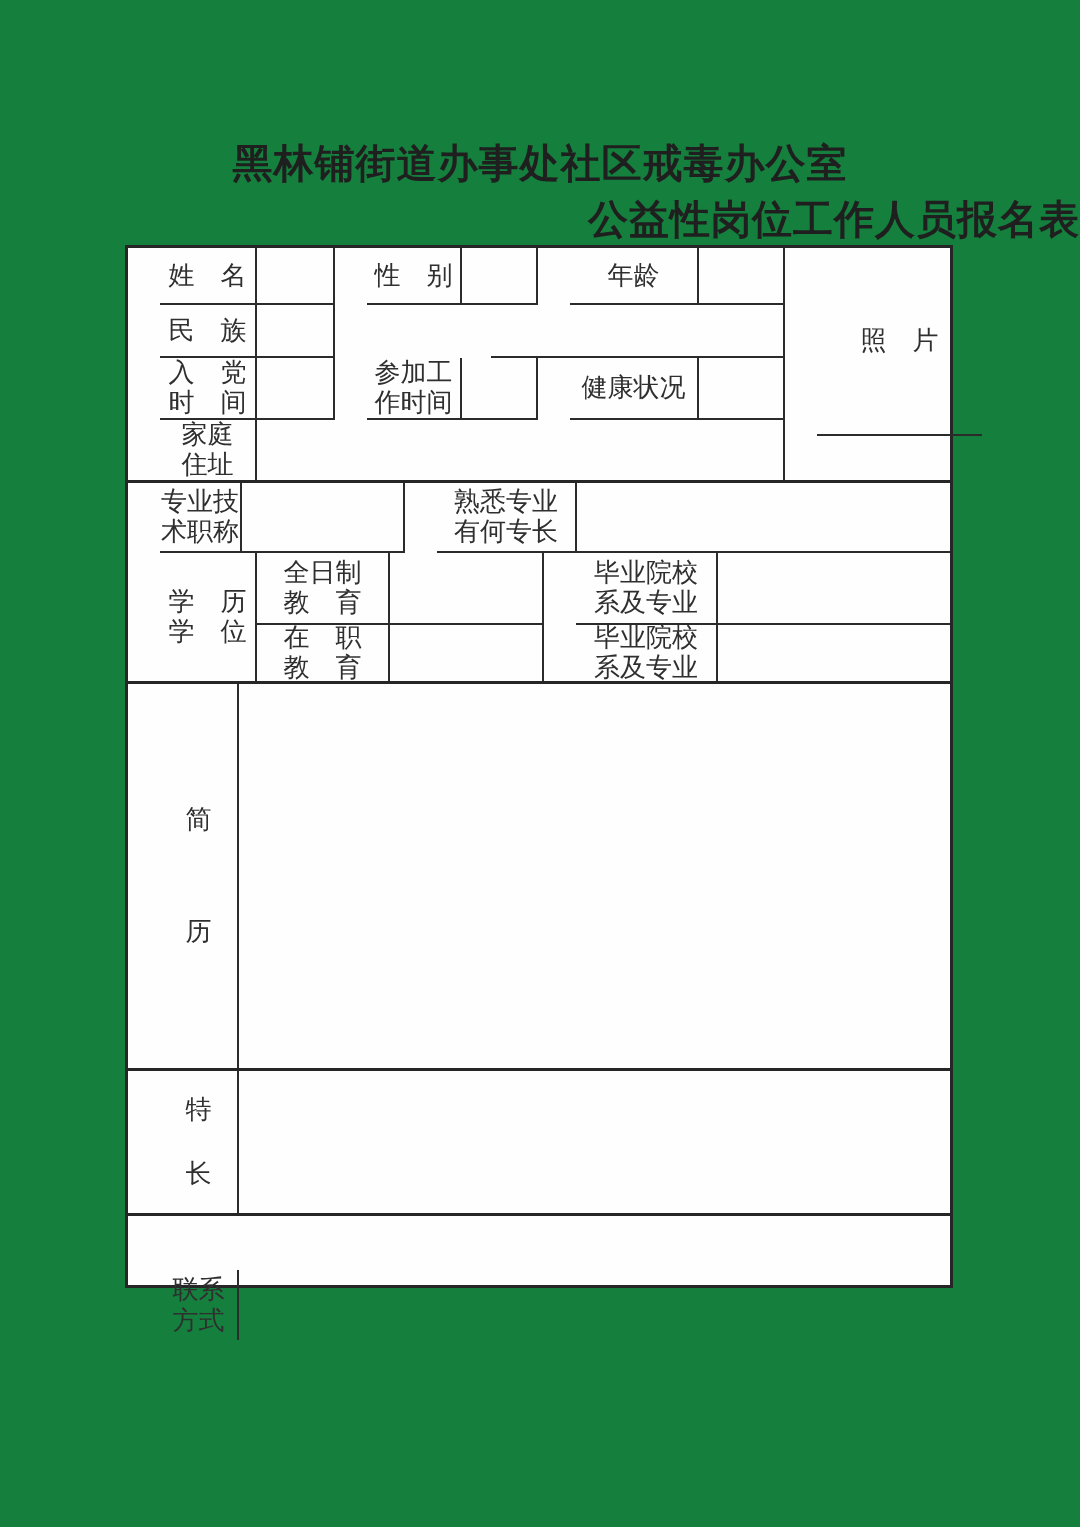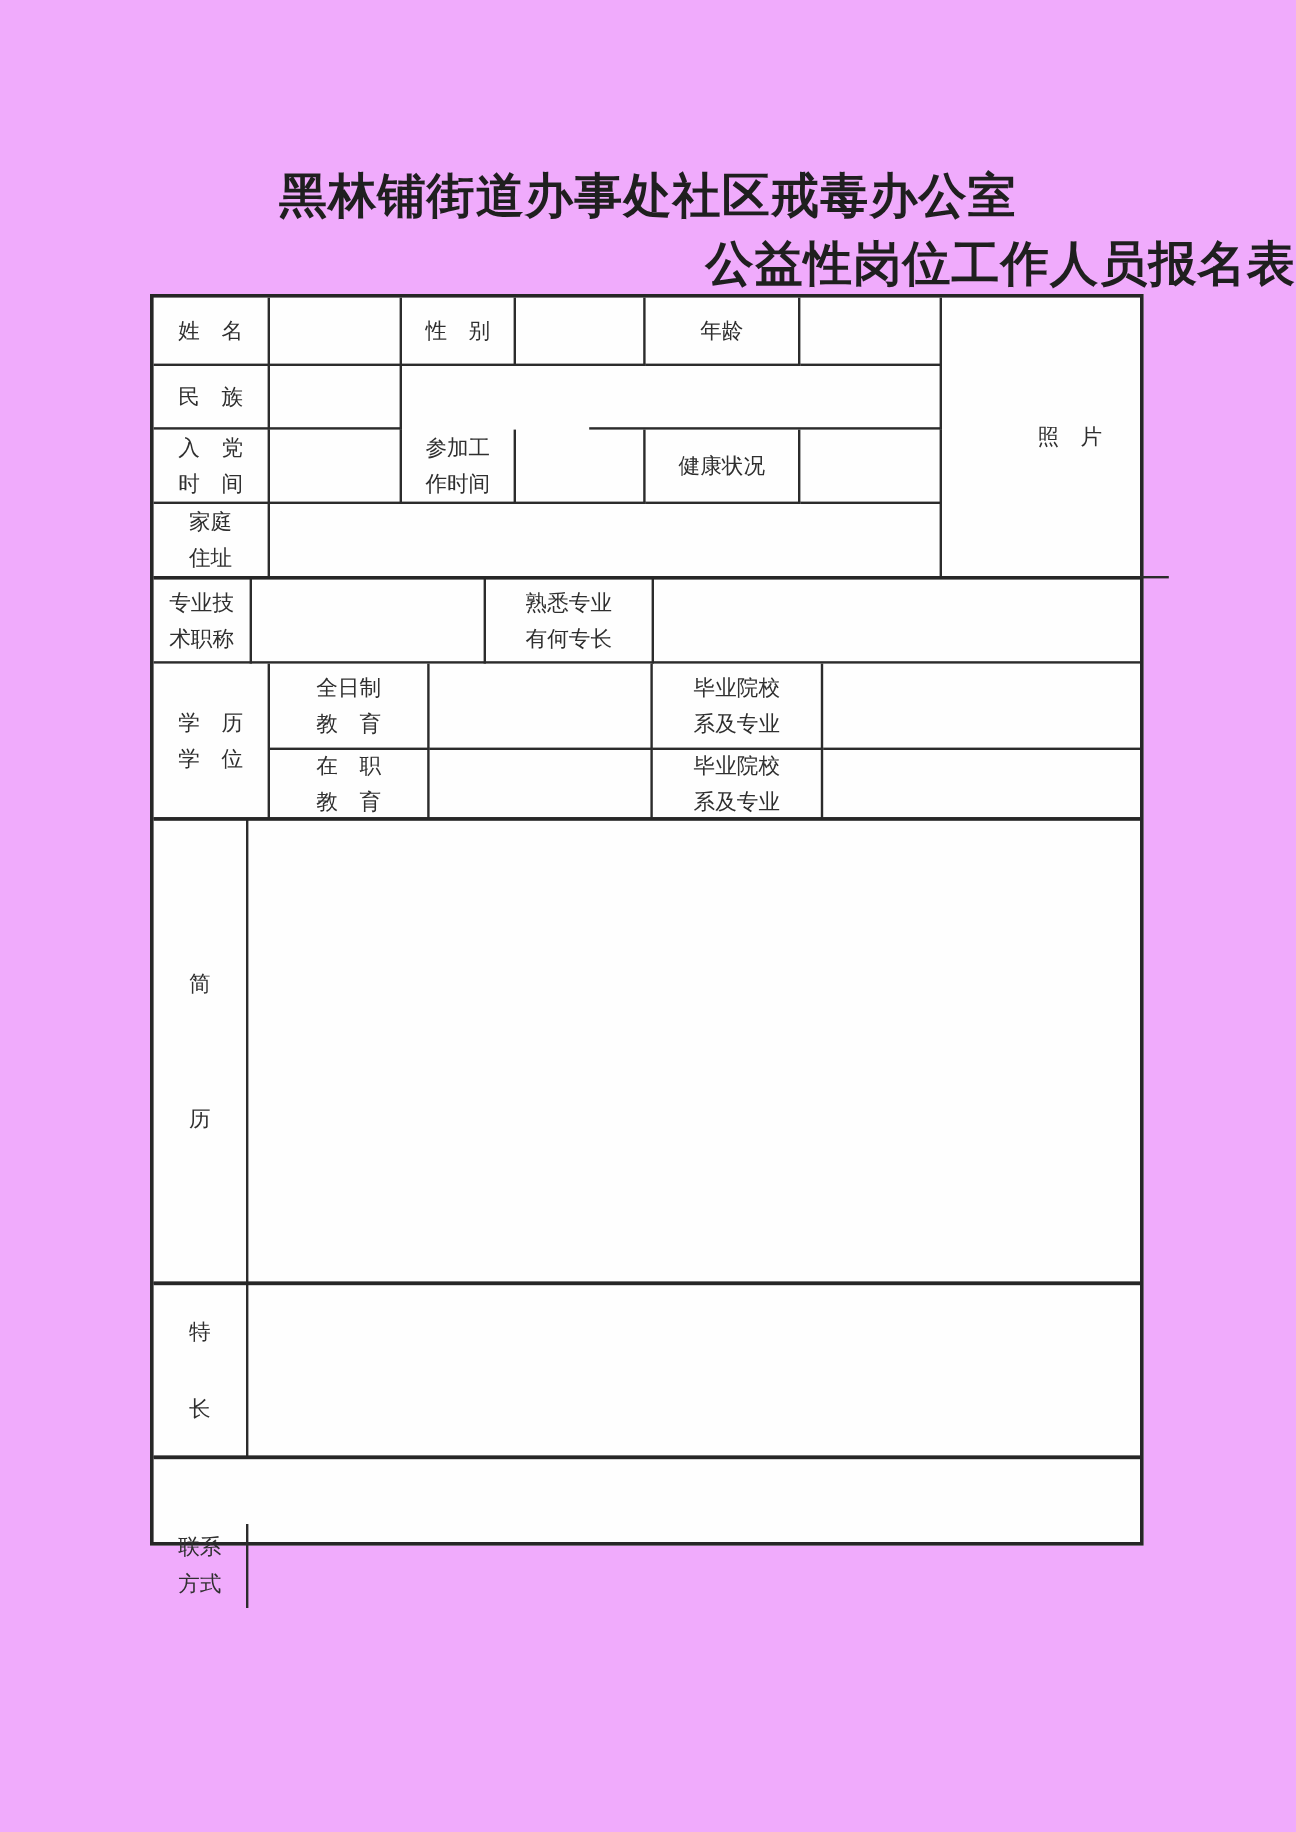--- a/index.html
+++ b/index.html
@@ -2,21 +2,21 @@
 <html><head>
 <meta charset="utf-8">
 <style>
   html, body { margin: 0; padding: 0; }
   body {
     width: 1080px; height: 1527px;
     background: #ffffff;
     font-family: "Liberation Serif", "DejaVu Serif", serif;
     color: #2f2f2f;
   }
-  .page { position: relative; width: 1080px; height: 1527px; background: #f0abfc; overflow: hidden; }
+  .page { position: relative; width: 1080px; height: 1527px; background: #15803d; overflow: hidden; }
 
   .title {
     position: absolute; left: 0; width: 1080px;
     text-align: center; font-weight: 700; font-size: 40px;
     letter-spacing: 1px; color: #1f1f1f; white-space: nowrap;
   }
   .title-1 { top: 136px; }
   .title-2 { top: 192px; text-align: right; }
 
   .table {
@@ -28,22 +28,22 @@
   .cell {
     position: absolute; box-sizing: border-box;
     border-right: 2px solid #2b2b2b;
     border-bottom: 2px solid #2b2b2b;
     display: flex; align-items: center; justify-content: center;
     text-align: center;
   }
   .no-r { border-right: none; }
   .no-b { border-bottom: none; }
   .lbl {
-    font-size: 18px; line-height: 30px;
-    white-space: pre-line; color: #2f2f2f;
+    font-size: 26px; line-height: 30px;
+    white-space: pre-line; color: #2f2f2f; margin-left: 32px;
   }
   .val { font-size: 22px; }
   .lh-resume { line-height: 112px; }
   .lh-strength { line-height: 64px; }
   .lh-contact { line-height: 31px; }
   .hline {
     position: absolute; left: 0; width: 822px; height: 3px;
     background: #262626; z-index: 3;
   }
 </style>
@@ -56,21 +56,21 @@
   <div class="title title-2">公益性岗位工作人员报名表</div>
 
   <div class="table">
 
     <div class="cell lbl" style="left:0px;top:0px;width:97px;height:57px">姓　名</div>
     <div class="cell val" style="left:97px;top:0px;width:110px;height:57px"></div>
     <div class="cell lbl" style="left:207px;top:0px;width:95px;height:57px">性　别</div>
     <div class="cell val" style="left:302px;top:0px;width:108px;height:57px"></div>
     <div class="cell lbl" style="left:410px;top:0px;width:129px;height:57px">年龄</div>
     <div class="cell val" style="left:539px;top:0px;width:118px;height:57px"></div>
-    <div class="cell lbl no-r" style="left:681px;top:0px;width:165px;height:234px">照　片</div>
+    <div class="cell lbl no-r" style="left:657px;top:0px;width:165px;height:188px">照　片</div>
 
     <div class="cell lbl" style="left:0px;top:57px;width:97px;height:53px">民　族</div>
     <div class="cell val" style="left:97px;top:57px;width:110px;height:53px"></div>
     <div class="cell val" style="left:363px;top:57px;width:294px;height:53px"></div>
 
     <div class="cell lbl" style="left:0px;top:110px;width:97px;height:62px">入　党
 时　间</div>
     <div class="cell val" style="left:97px;top:110px;width:110px;height:62px"></div>
     <div class="cell lbl" style="left:207px;top:110px;width:95px;height:62px">参加工
 作时间</div>

